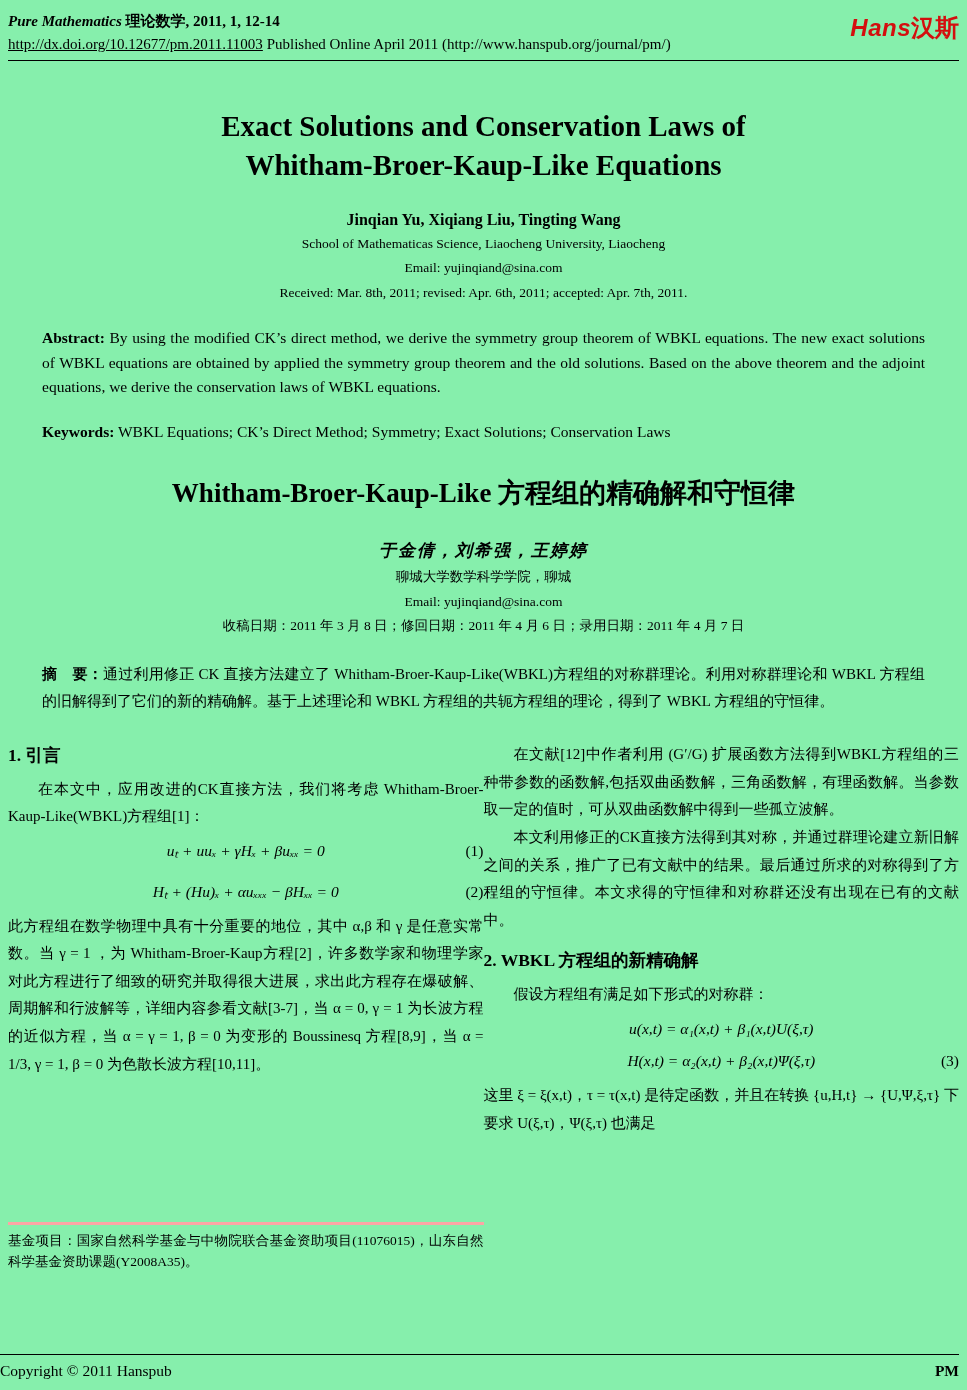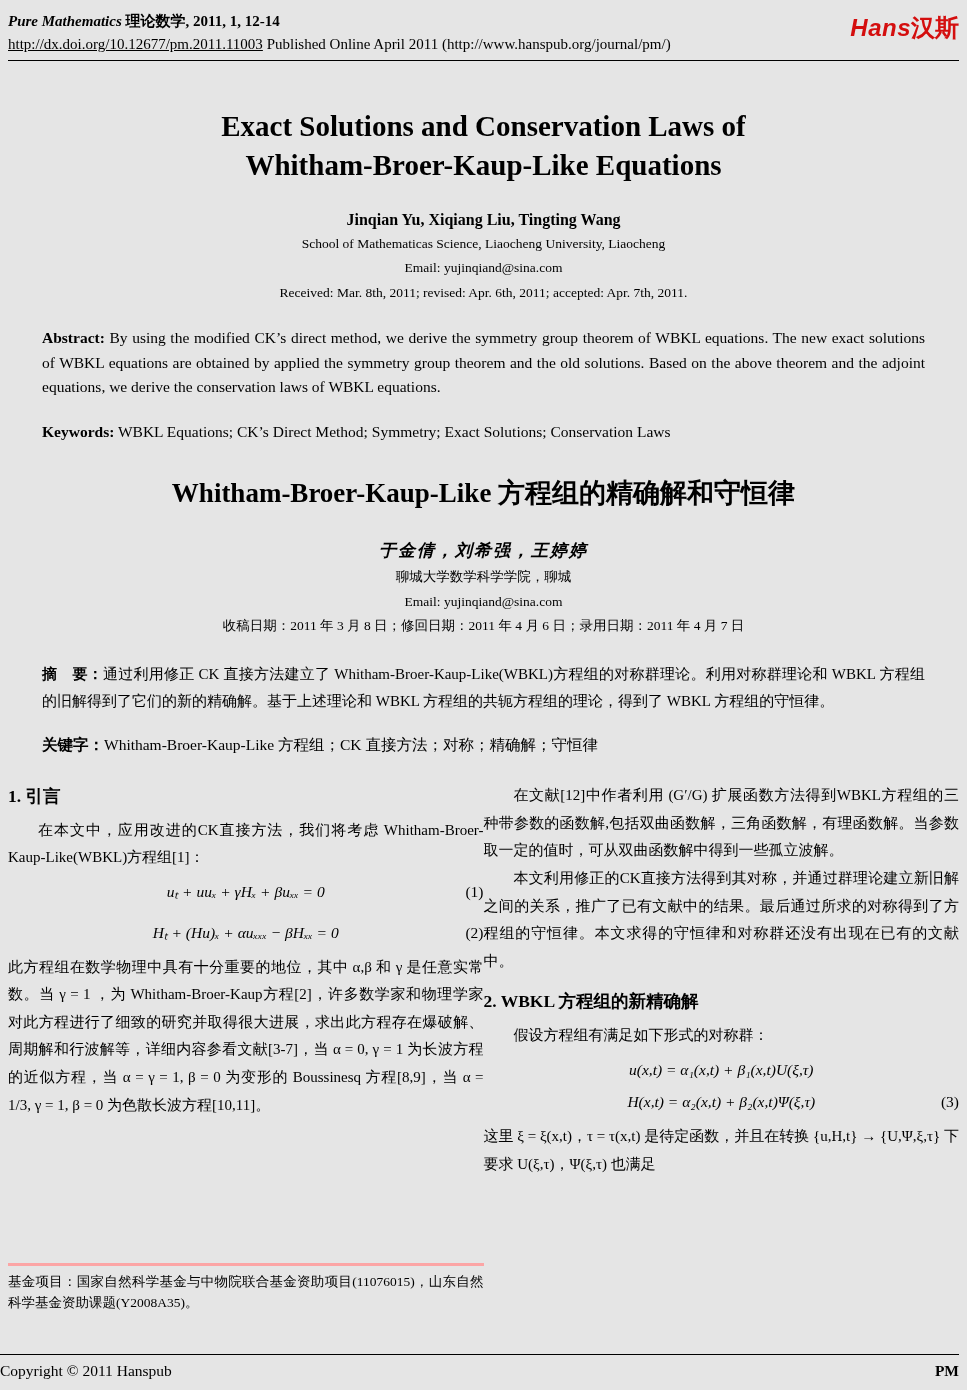--- a/index.html
+++ b/index.html
@@ -1,19 +1,19 @@
 <!DOCTYPE html>
 <html><head>
 <meta charset="utf-8">
 <title>Pure Mathematics</title>
 <style>
   * { box-sizing: border-box; margin: 0; padding: 0; }
   html, body { background: #ffffff; color: #000; }
   body { font-family: "Liberation Serif", serif; }
-  .page { position: relative; width: 967px; height: 1390px; background: #e5e5e5; padding: 10px 8px 48px 8px; overflow: hidden; }
+  .page { position: relative; width: 967px; height: 1390px; background: #86efac; padding: 10px 8px 48px 8px; overflow: hidden; }
 
   
   .hdr { display: flex; justify-content: space-between; align-items: flex-start; }
   .hdr-left { font-size: 15px; line-height: 1.55; }
   .j-en { font-weight: bold; font-style: italic; }
   .j-rest { font-weight: bold; }
   .doi-link { text-decoration: underline; color: #000; cursor: pointer; }
   .pub-info { }
   .logo { font-family: "Liberation Sans", sans-serif; font-size: 24px; font-weight: bold; color: #d40e0e; white-space: nowrap; margin-top: 2px; }
   .logo-hans { font-style: italic; letter-spacing: 0.5px; }
@@ -96,23 +96,20 @@
   <div class="title-cn">Whitham-Broer-Kaup-Like 方程组的精确解和守恒律</div>
   <div class="authors-cn">于金倩，刘希强，王婷婷</div>
   <div class="affil">聊城大学数学科学学院，聊城</div>
   <div class="affil">Email: yujinqiand@sina.com</div>
   <div class="cn-dates">收稿日期：2011 年 3 月 8 日；修回日期：2011 年 4 月 6 日；录用日期：2011 年 4 月 7 日</div>
 
   <div class="front">
     <p class="abstract-cn">
       <span class="lbl">摘　要：</span><span>通过利用修正 CK 直接方法建立了 Whitham-Broer-Kaup-Like(WBKL)方程组的对称群理论。利用对称群理论和 WBKL 方程组的旧解得到了它们的新的精确解。基于上述理论和 WBKL 方程组的共轭方程组的理论，得到了 WBKL 方程组的守恒律。</span>
     </p>
-    <p class="keywords-cn">
-      <span class="lbl">关键字：</span><span>Whitham-Broer-Kaup-Like 方程组；CK 直接方法；对称；精确解；守恒律</span>
-    </p>
   </div>
 
   <div class="cols">
 
     <div class="col col-left">
       <div class="sec-heading">1. 引言</div>
       <p class="ind">在本文中，应用改进的CK直接方法，我们将考虑 Whitham-Broer-Kaup-Like(WBKL)方程组[1]：</p>
       <div class="equation">
         <span class="eq-spacer"></span>
         <span class="eq-body">uₜ + uuₓ + γHₓ + βuₓₓ = 0</span>

